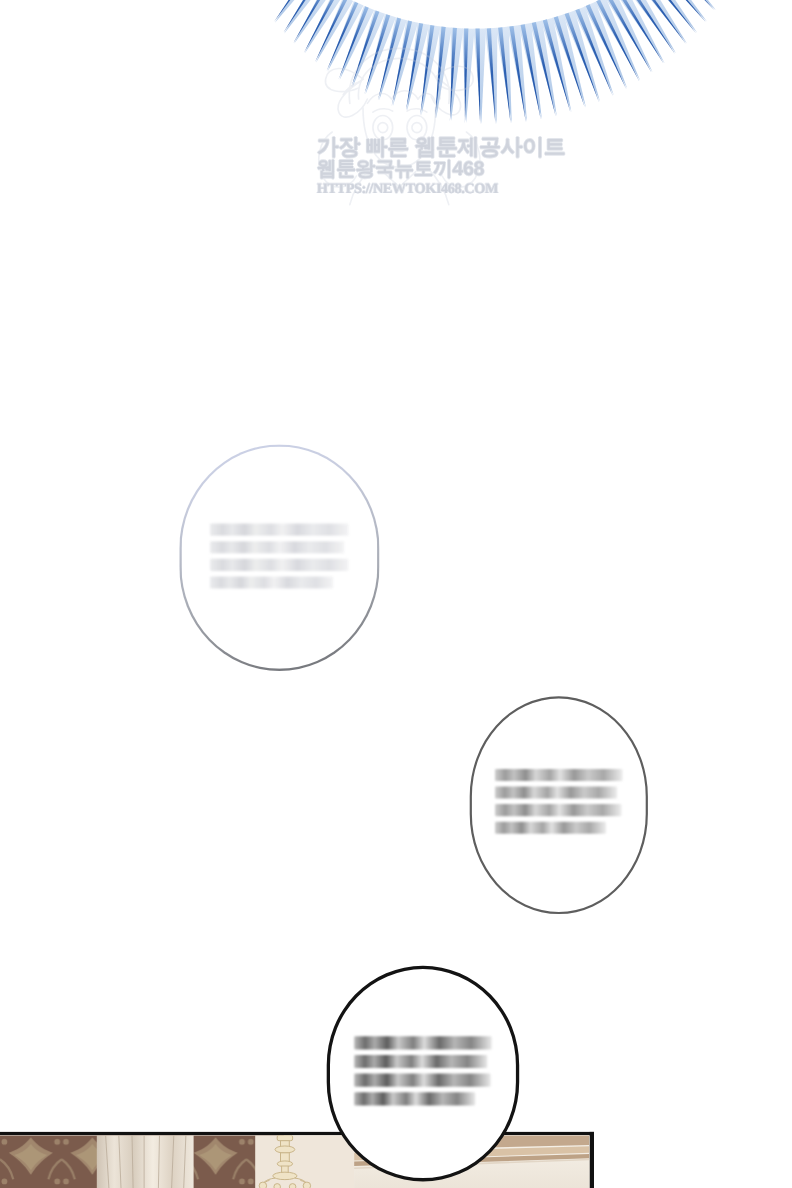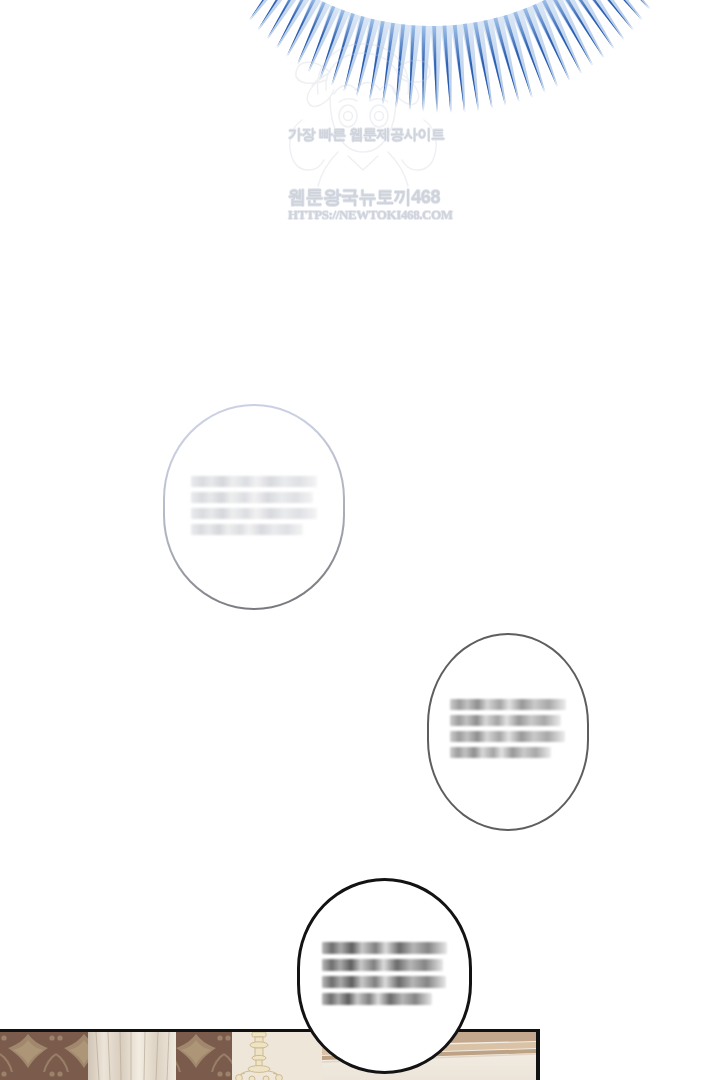--- a/index.html
+++ b/index.html
@@ -54,29 +54,28 @@
     white-space: nowrap;
     color: #cfd3dc;
     text-shadow:
        0.7px 0 0 #e3e6ec,
       -0.7px 0 0 #e3e6ec,
        0 0.7px 0 #e3e6ec,
        0 -0.7px 0 #e3e6ec;
     letter-spacing: -0.4px;
   }
   #site-watermark .wm-1 {
-    font-size: 14px;
+    font-size: 20px;
     font-weight: bold;
     line-height: 17px;
   }
   #site-watermark .wm-2 {
     font-size: 18px;
     font-weight: bold;
     line-height: 20px;
-    margin-top: 44px;
   }
   #site-watermark .wm-3 {
     font-size: 13px;
     font-weight: bold;
     line-height: 16px;
     font-family: Liberation Serif, serif;
   }
 
   
   .bubble {

